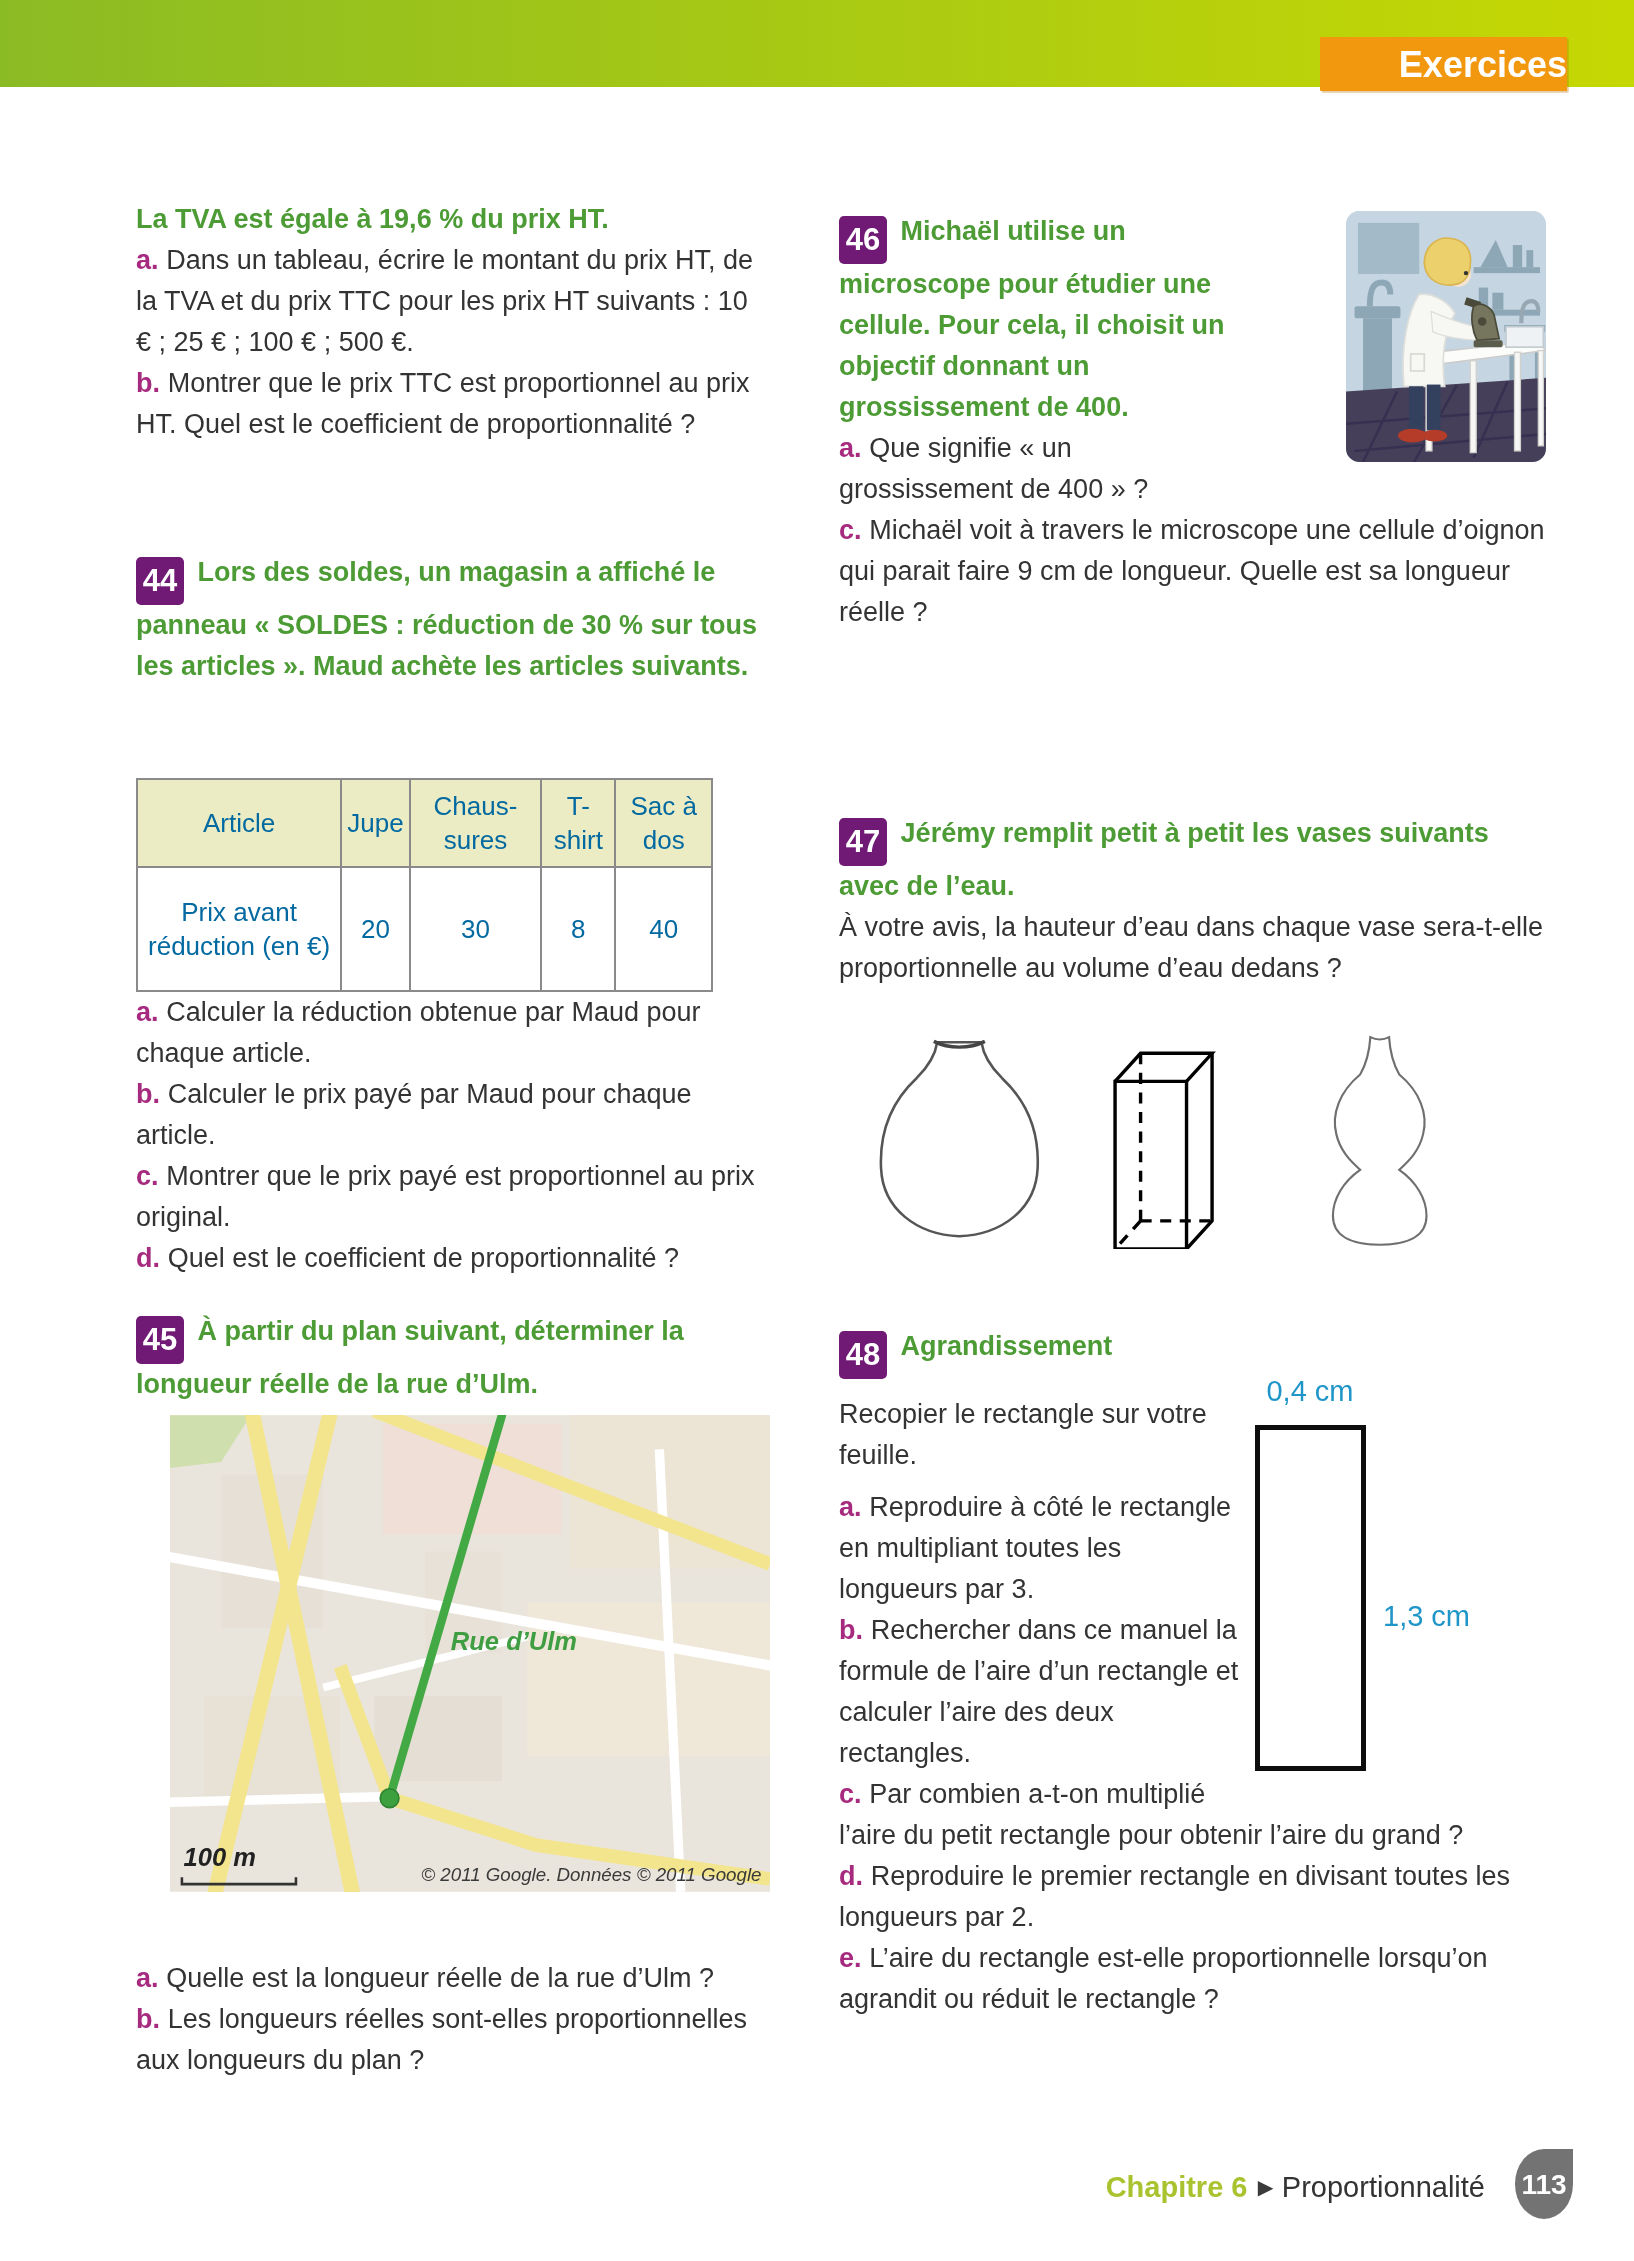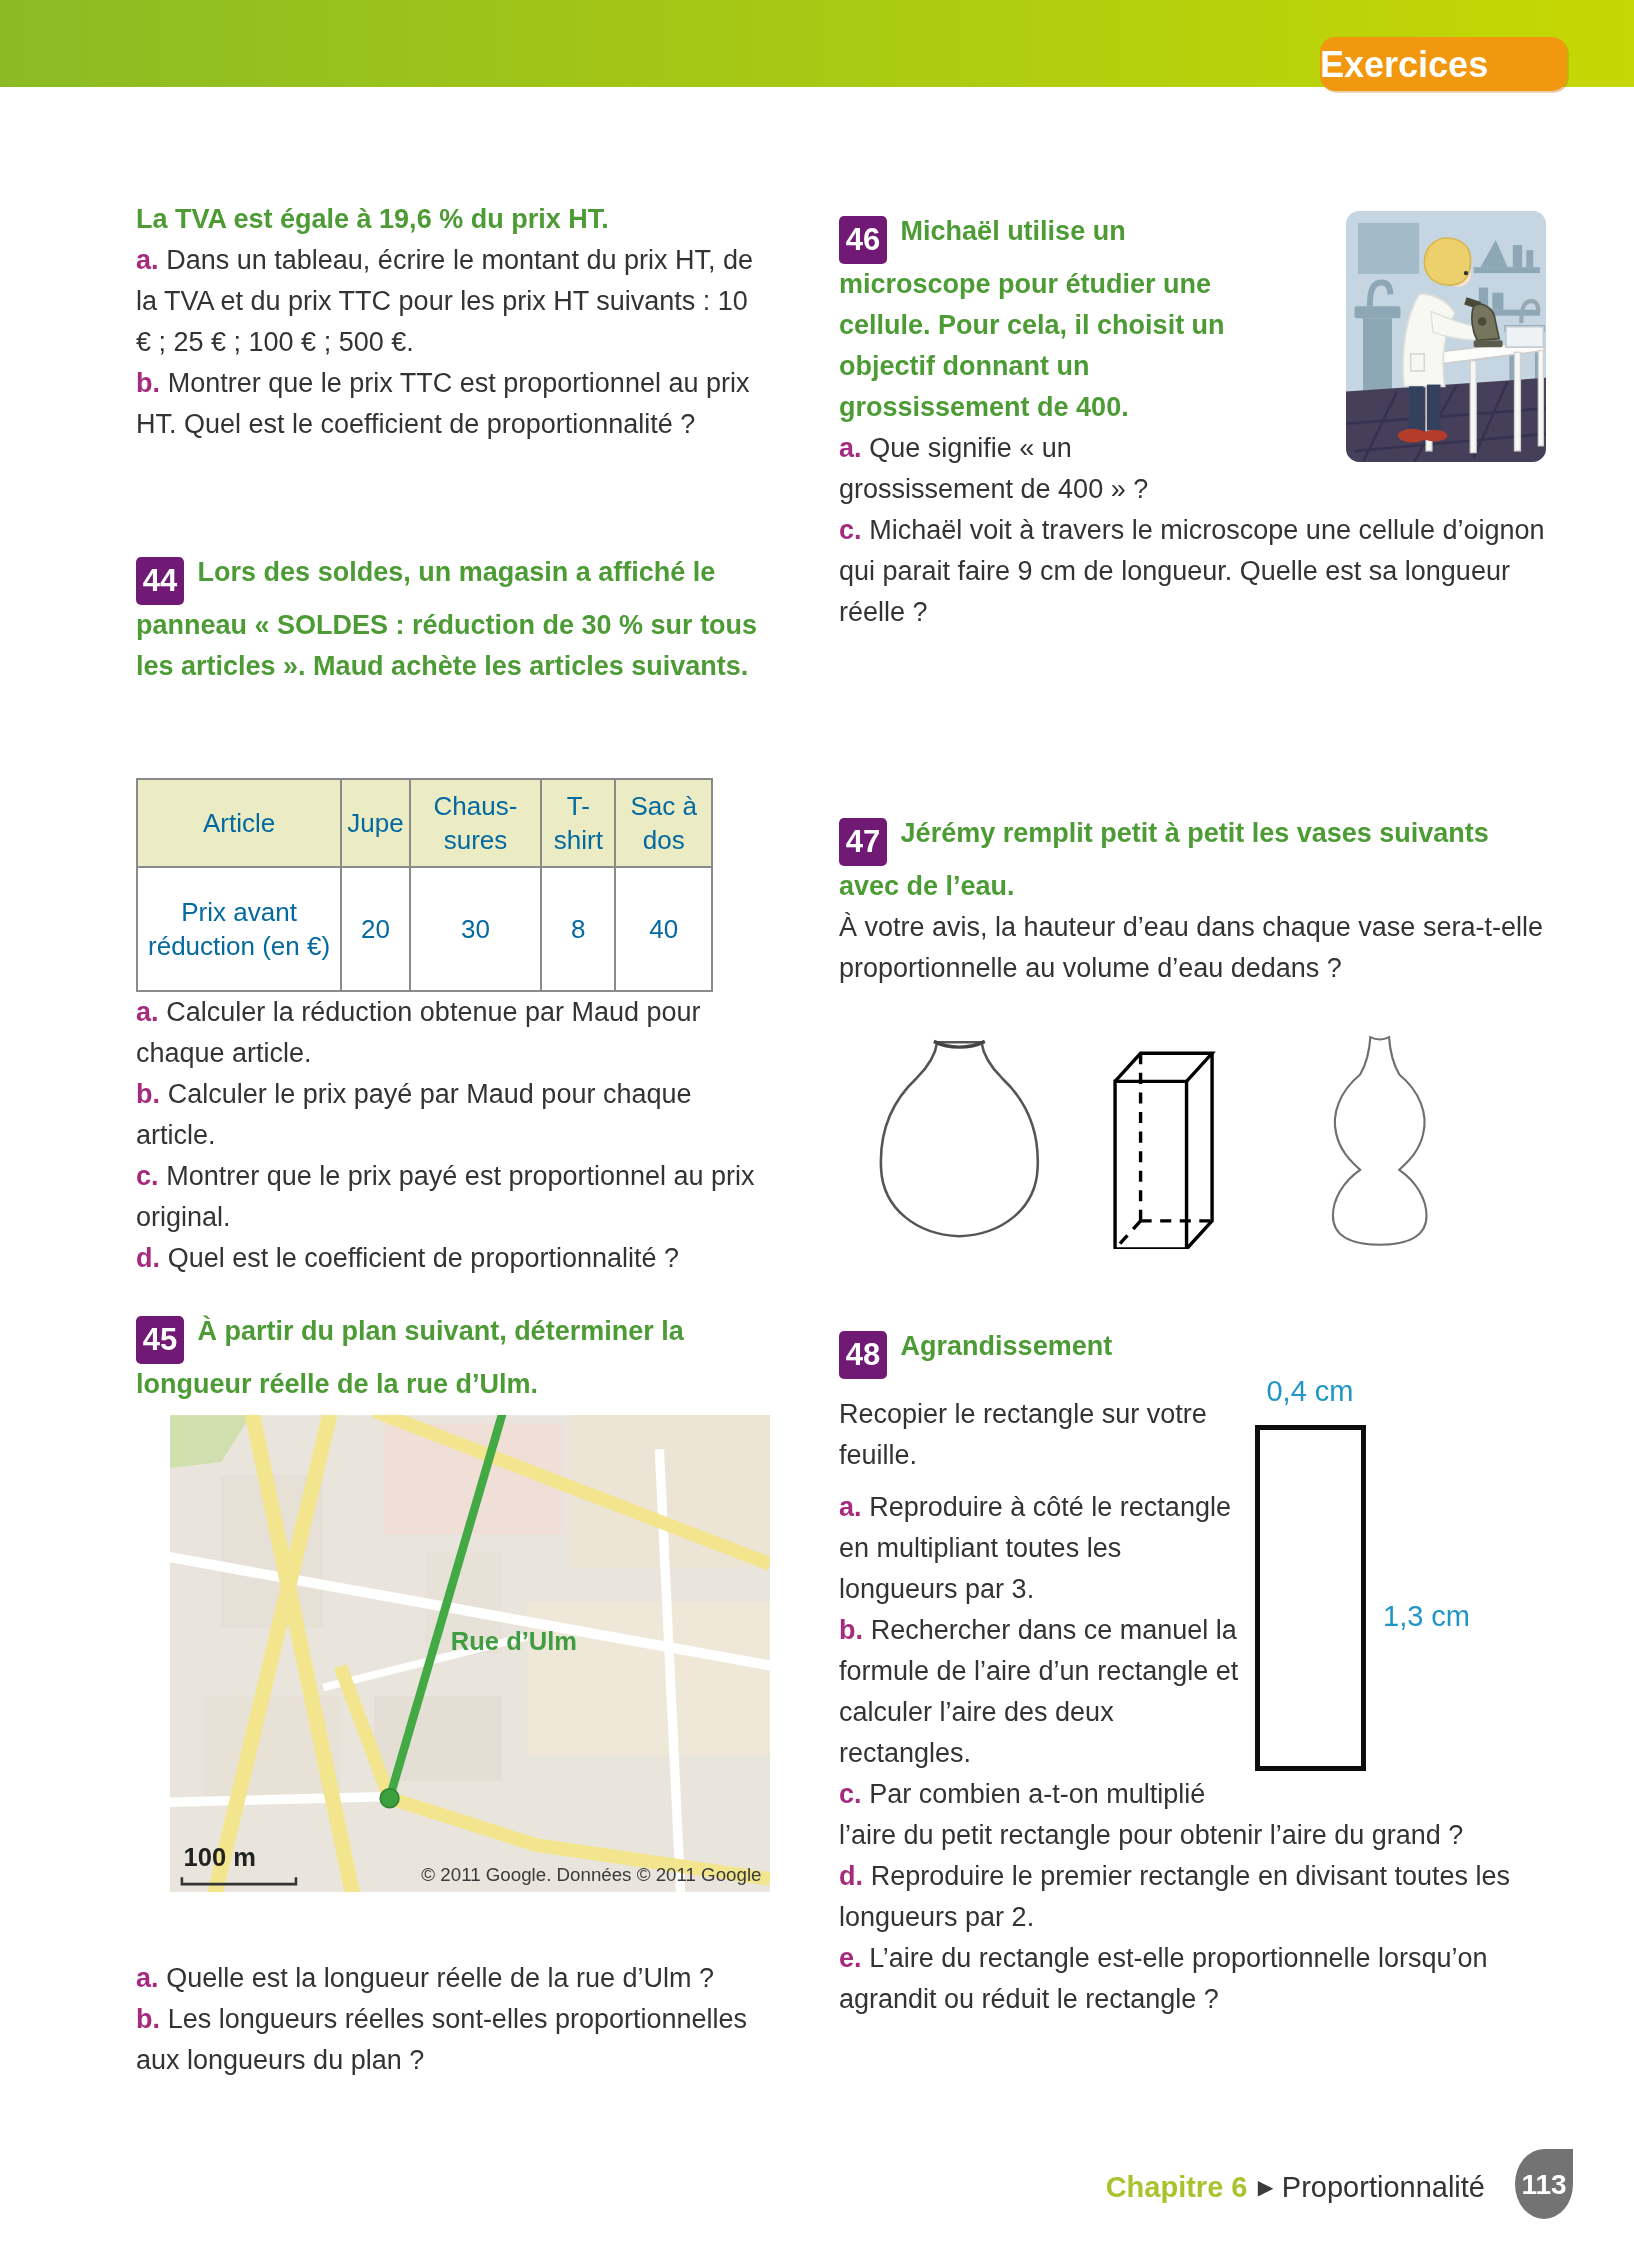--- a/index.html
+++ b/index.html
@@ -2,42 +2,42 @@
 <html style="font-size:13.6px"><head>
 <meta charset="utf-8">
 <style>
   html,body{margin:0;padding:0;background:#ffffff;}
   .page{position:relative;width:1635px;height:2261px;background:#ffffff;overflow:hidden;
         font-family:"Liberation Sans",sans-serif;color:#333333;font-size:27px;line-height:41px;}
   
   .topbar{position:absolute;left:0;top:0;width:1635px;height:87px;
           background:linear-gradient(90deg,#8bbb24,#c6d803);}
   .tab{position:absolute;left:1320px;top:37px;width:247px;height:54px;background:#f2980f;
-       border-radius:15px;display:flex;align-items:center;justify-content:flex-start;
+       border-radius:1px;display:flex;align-items:center;justify-content:flex-end;
        color:#ffffff;font-weight:bold;font-size:36px;box-shadow:1.7px 1.7px 0 rgba(180,110,0,.35);}
   
   .col{position:absolute;top:0;height:2261px;}
   .col-left{left:136px;width:634px;}
   .col-right{left:839px;width:707px;}
   .ex{position:absolute;left:0;width:100%;}
   p{margin:0;}
   .ghead{color:#4c9b35;font-weight:bold;}
   .badge{display:inline-block;width:48px;height:48px;background:#701a75;border-radius:5.1px;
          color:#ffffff;font-weight:bold;font-size:31px;line-height:48px;text-align:center;
          margin-right:13.6px;vertical-align:-10.2px;}
   .let{color:#a62a7e;font-weight:bold;margin-right:7.7px;}
   .items{}
   
   .tbl{border-collapse:collapse;margin-top:91px;width:577px;font-size:26px;line-height:34px;color:#0369a1;}
   .tbl td{border:2.6px solid #8a8a8a;text-align:center;vertical-align:middle;padding:6.8px 5.1px;background:#ffffff;}
   .tbl .hrow td{background:#ebecc3;height:72px;}
   .tbl .c0{width:192px;}
   .tbl .vrow td{height:109px;}
   
-  .map{position:relative;margin:10.2px 0 0 34px;width:662px;height:477px;}
+  .map{position:relative;margin:10.2px 0 0 34px;width:662px;height:477px;font-style:italic;}
   .map svg{display:block;}
   .map text{font-family:"Liberation Sans",sans-serif;}
   .map-items{margin-top:66px;}
   
   .illus-wrap{float:right;width:302px;height:260px;}
   .illus{width:200px;height:251px;margin-left:auto;border-radius:13.6px;overflow:hidden;background:#c5d6e2;}
   
   .vases{margin-top:43px;}
   
   .rectfig{float:right;position:relative;width:306px;height:455px;}

